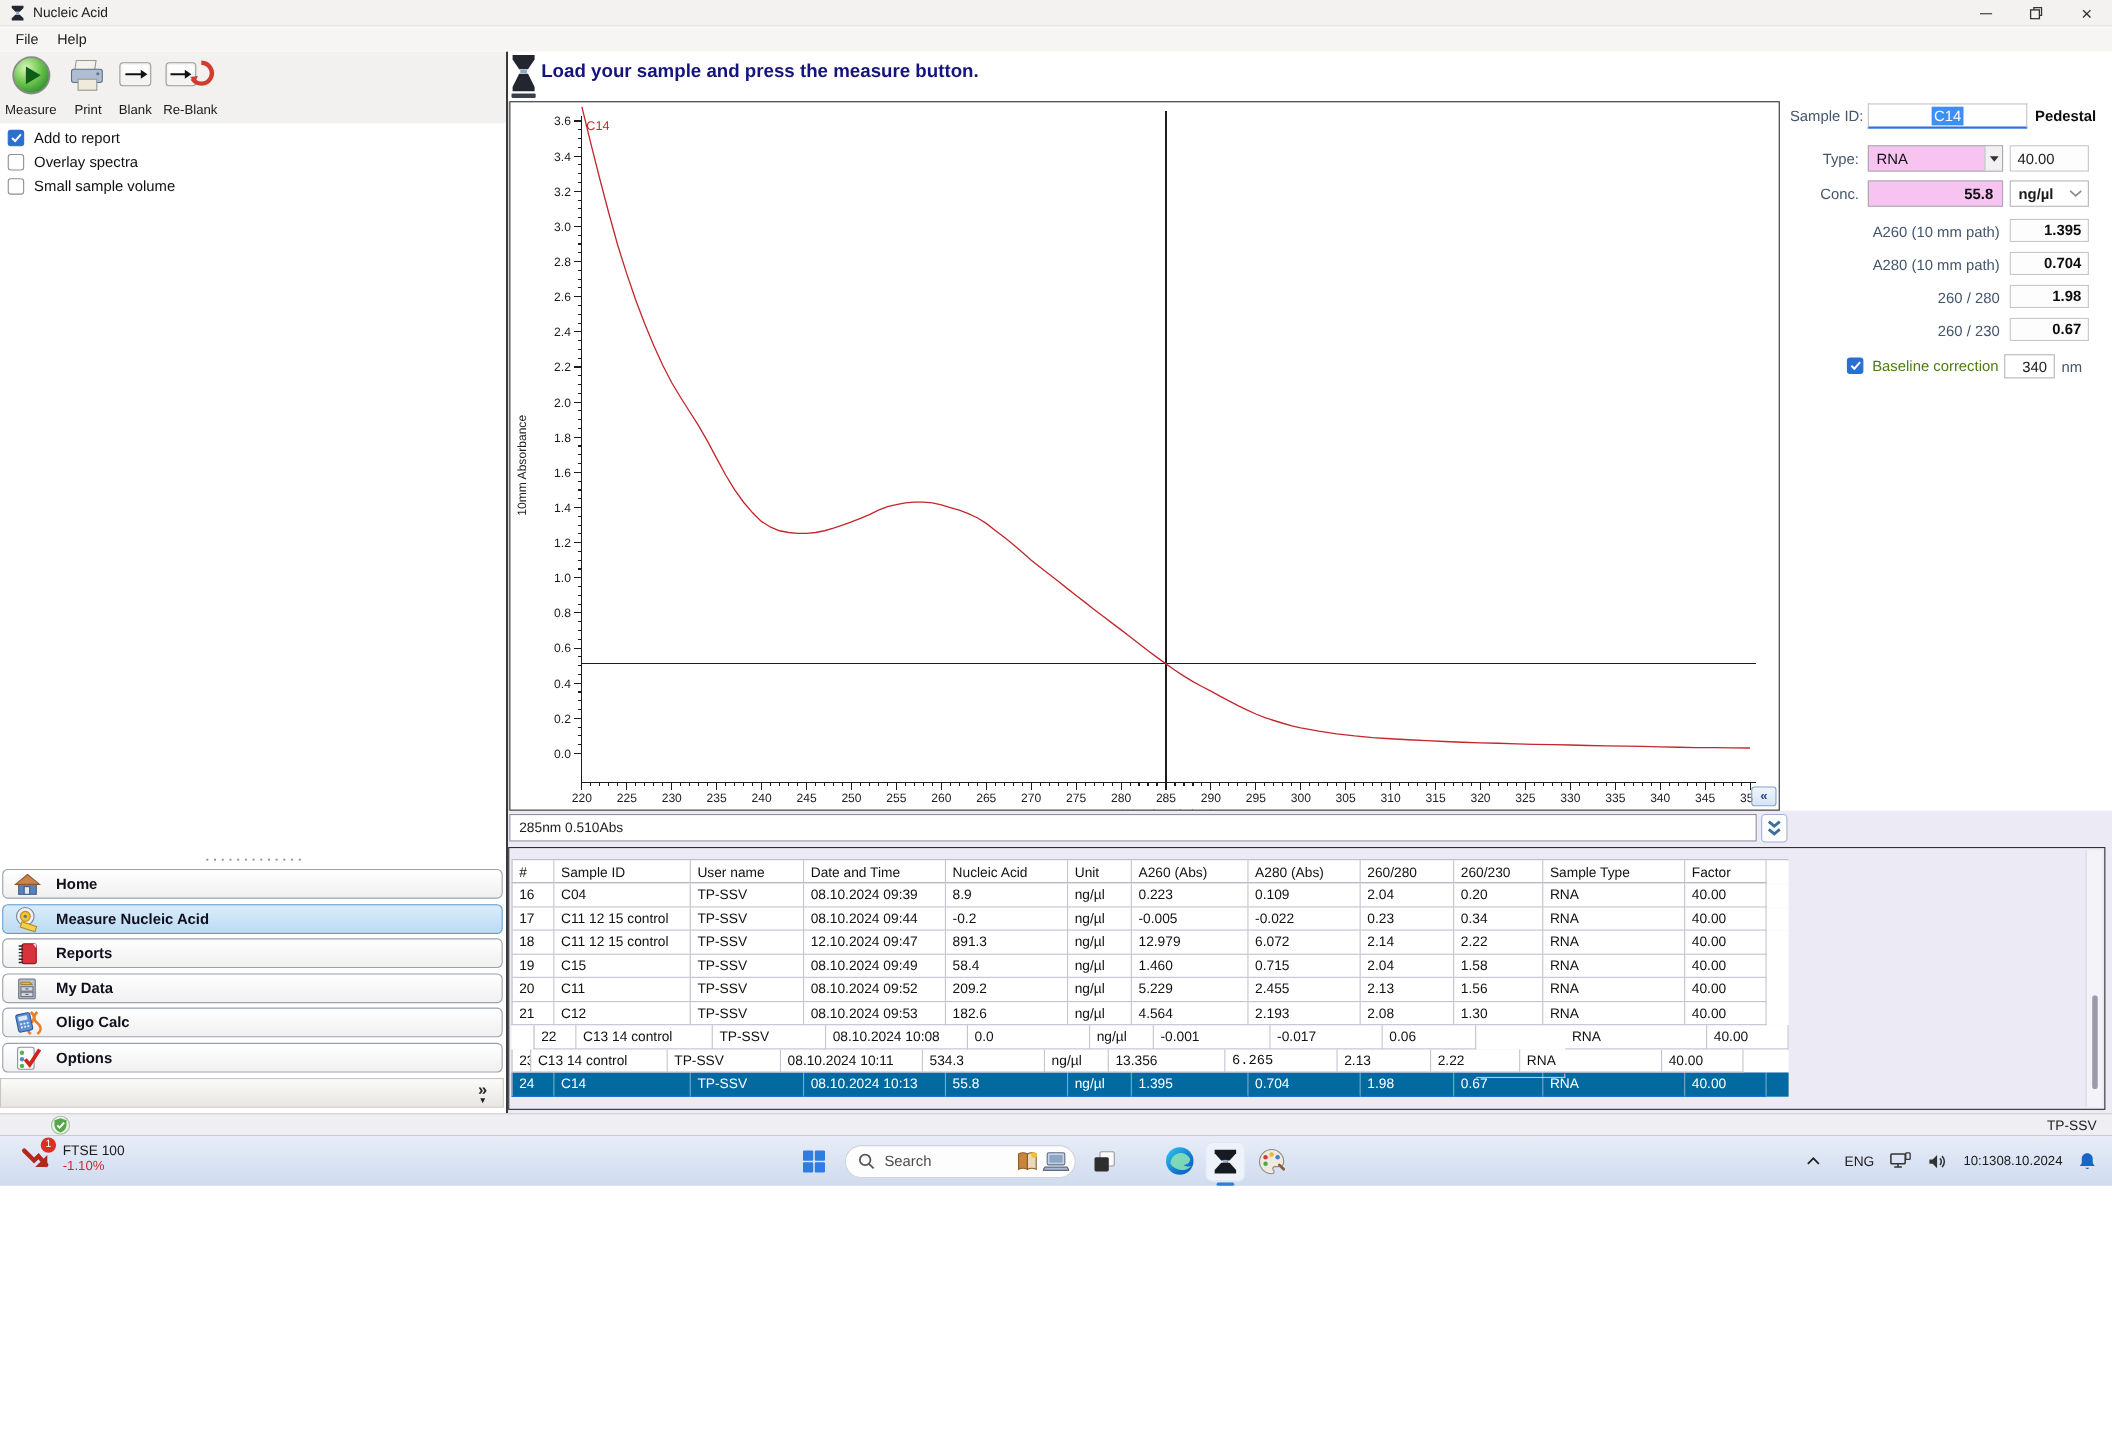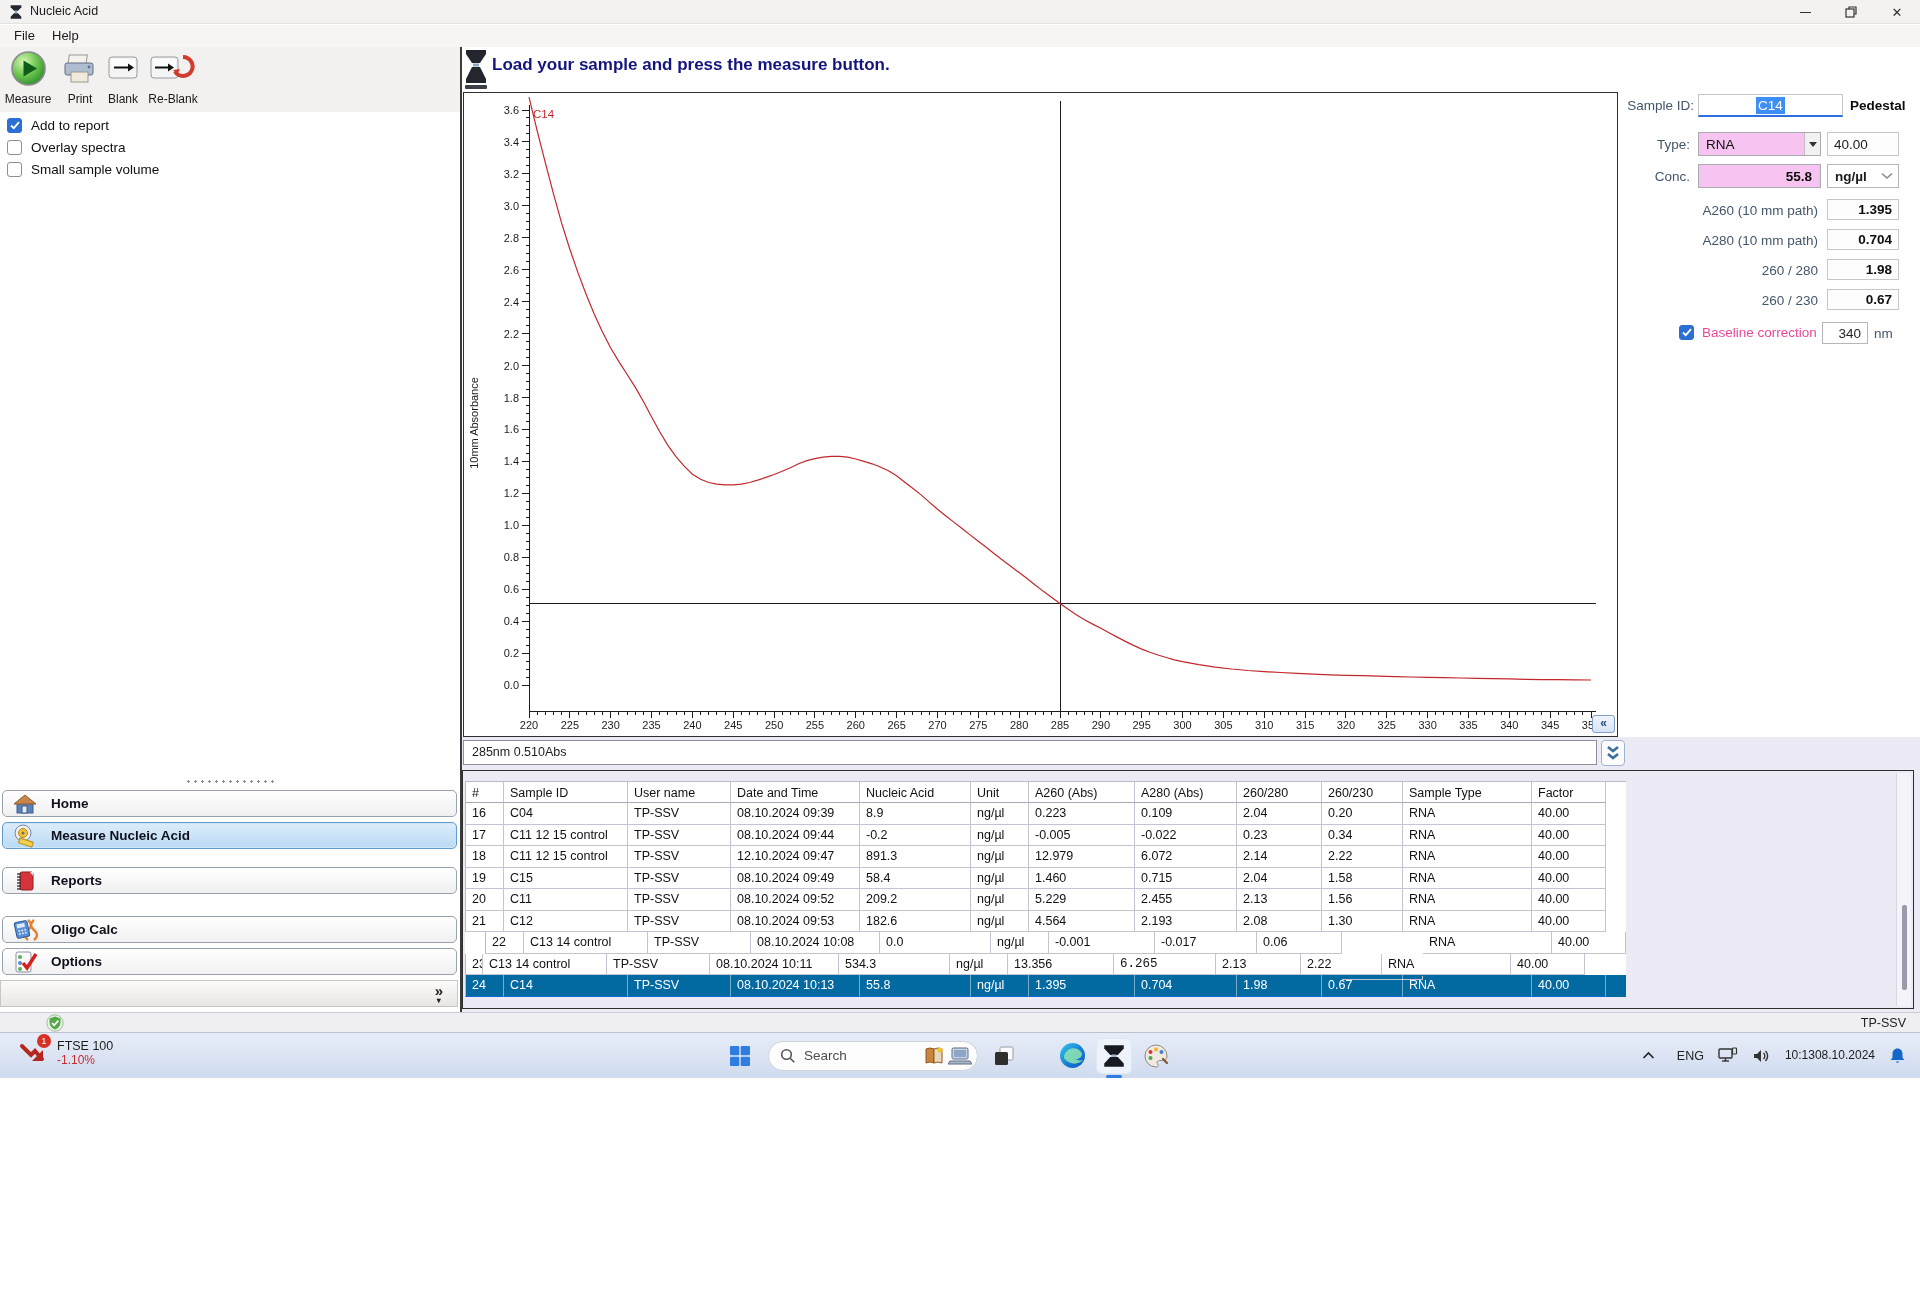--- a/index.html
+++ b/index.html
@@ -258,36 +258,47 @@
       <div class="nav-item selected" style="top:44px;">
         <svg class="nav-icon" viewBox="0 0 26 24">
           <circle cx="11" cy="9" r="8" fill="#eceff4" stroke="#7c8698"></circle>
           <circle cx="11" cy="9" r="4.5" fill="#f2c230" stroke="#b78d1e"></circle>
           <circle cx="11" cy="9" r="1.5" fill="#6b7280"></circle>
           <rect x="8" y="14" width="14" height="5" fill="#f4d14a" stroke="#b78d1e" transform="rotate(18 8 14)"></rect>
         </svg>
         <span class="nav-label">Measure Nucleic Acid</span>
       </div>
 
-      <div class="nav-item" style="top:89px;">
+      <div class="nav-item" style="top:75px;">
         <svg class="nav-icon" viewBox="0 0 26 24">
           <rect x="8" y="3" width="13" height="18" rx="2" fill="#d8333a" stroke="#8e1d22"></rect>
           <path d="M18 3 h3 v4 z" fill="#fff" opacity="0.85"></path>
           <g stroke="#2b2b2b" stroke-width="1.3">
             <line x1="5" y1="5" x2="9" y2="5"></line>
               <line x1="5" y1="8" x2="9" y2="8"></line>
             <line x1="5" y1="11" x2="9" y2="11"></line>
               <line x1="5" y1="14" x2="9" y2="14"></line>
             <line x1="5" y1="17" x2="9" y2="17"></line>
               <line x1="5" y1="20" x2="9" y2="20"></line>
           </g>
         </svg>
         <span class="nav-label">Reports</span>
       </div>
 
+      <div class="nav-item" style="top:107px;">
+        <svg class="nav-icon" viewBox="0 0 26 24">
+          <rect x="5" y="3" width="15" height="18" rx="1" fill="#b9bec9" stroke="#6b7280"></rect>
+          <path d="M7 6 h8 l2 2 h-10 z" fill="#e8b93d" stroke="#a9822a"></path>
+          <rect x="7" y="10" width="11" height="4" fill="#d3d7de" stroke="#6b7280"></rect>
+          <rect x="7" y="15" width="11" height="4" fill="#d3d7de" stroke="#6b7280"></rect>
+          <line x1="11" y1="12" x2="14" y2="12" stroke="#6b7280"></line>
+          <line x1="11" y1="17" x2="14" y2="17" stroke="#6b7280"></line>
+        </svg>
+        <span class="nav-label">My Data</span>
+      </div>
 
       <div class="nav-item" style="top:138px;">
         <svg class="nav-icon" viewBox="0 0 26 24">
           <path d="M16 2 q6 5 0 10 q-6 5 0 10" fill="none" stroke="#e87f2a" stroke-width="2.4"></path>
           <path d="M22 2 q-6 5 0 10 q6 5 0 10" fill="none" stroke="#e87f2a" stroke-width="2.4"></path>
           <rect x="2" y="5" width="13" height="16" rx="2" fill="#5b8fd6" stroke="#2d5a94" transform="rotate(-12 2 5)"></rect>
           <rect x="4" y="7" width="8" height="4" fill="#dfe9f6" transform="rotate(-12 2 5)"></rect>
           <g fill="#dfe9f6" transform="rotate(-12 2 5)">
             <circle cx="5.5" cy="14" r="1"></circle>
               <circle cx="8.5" cy="14" r="1"></circle>
@@ -788,21 +799,21 @@
 
     <span class="sp-label" style="left:1620px; top:293px; width:198px;">260 / 230</span>
     <div class="field ro bold-r" style="left:1827px; top:289px; width:72px; height:21px;">0.67</div>
 
     <div class="baseline-row">
       <span class="chk checked">
         <svg width="10" height="9" viewBox="0 0 10 9">
             <path d="M1 4.5 L3.8 7.2 L9 1.2" fill="none" stroke="#fff" stroke-width="1.8"></path>
           </svg>
       </span>
-      <span style="margin-left:8px; font-size:13.5px; color:#ec4899;">Baseline correction</span>
+      <span style="margin-left:8px; font-size:13.5px; color:#4d7c0f;">Baseline correction</span>
     </div>
     <div class="field" style="left:1822px; top:322px; width:46px; height:22px; justify-content:flex-end;">340</div>
     <span class="sp-label" style="left:1874px; top:326px; text-align:left;">nm</span>
   </div>
 
   <div class="statusstrip">
     <span class="shield">
       <svg width="18" height="18" viewBox="0 0 18 18">
         <circle cx="9" cy="9" r="8.2" fill="#e8f3e6" stroke="#9dbf98"></circle>
         <path d="M9 2.5 l5.5 2 v4 c0 3.4-2.4 5.8-5.5 7 c-3.1-1.2-5.5-3.6-5.5-7 v-4 z" fill="#57a64a"></path>

